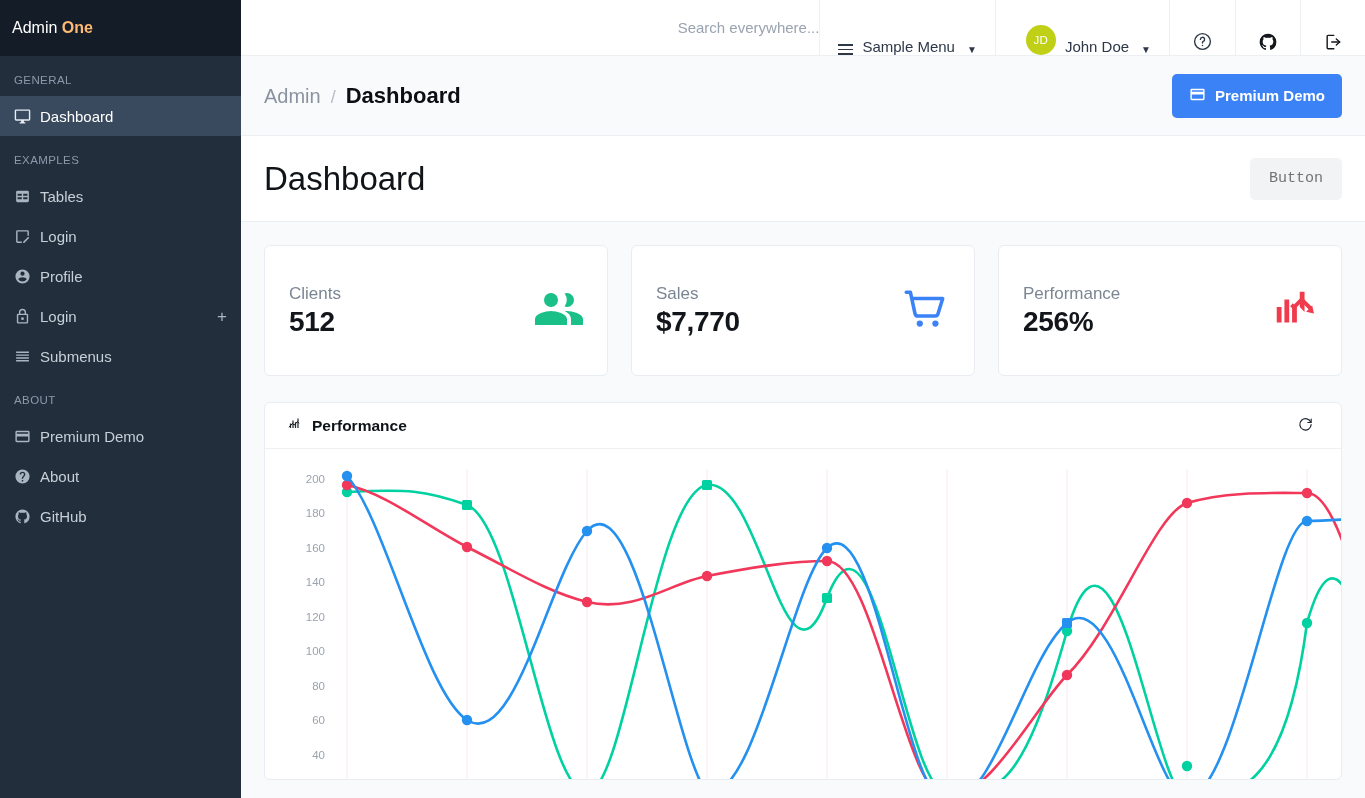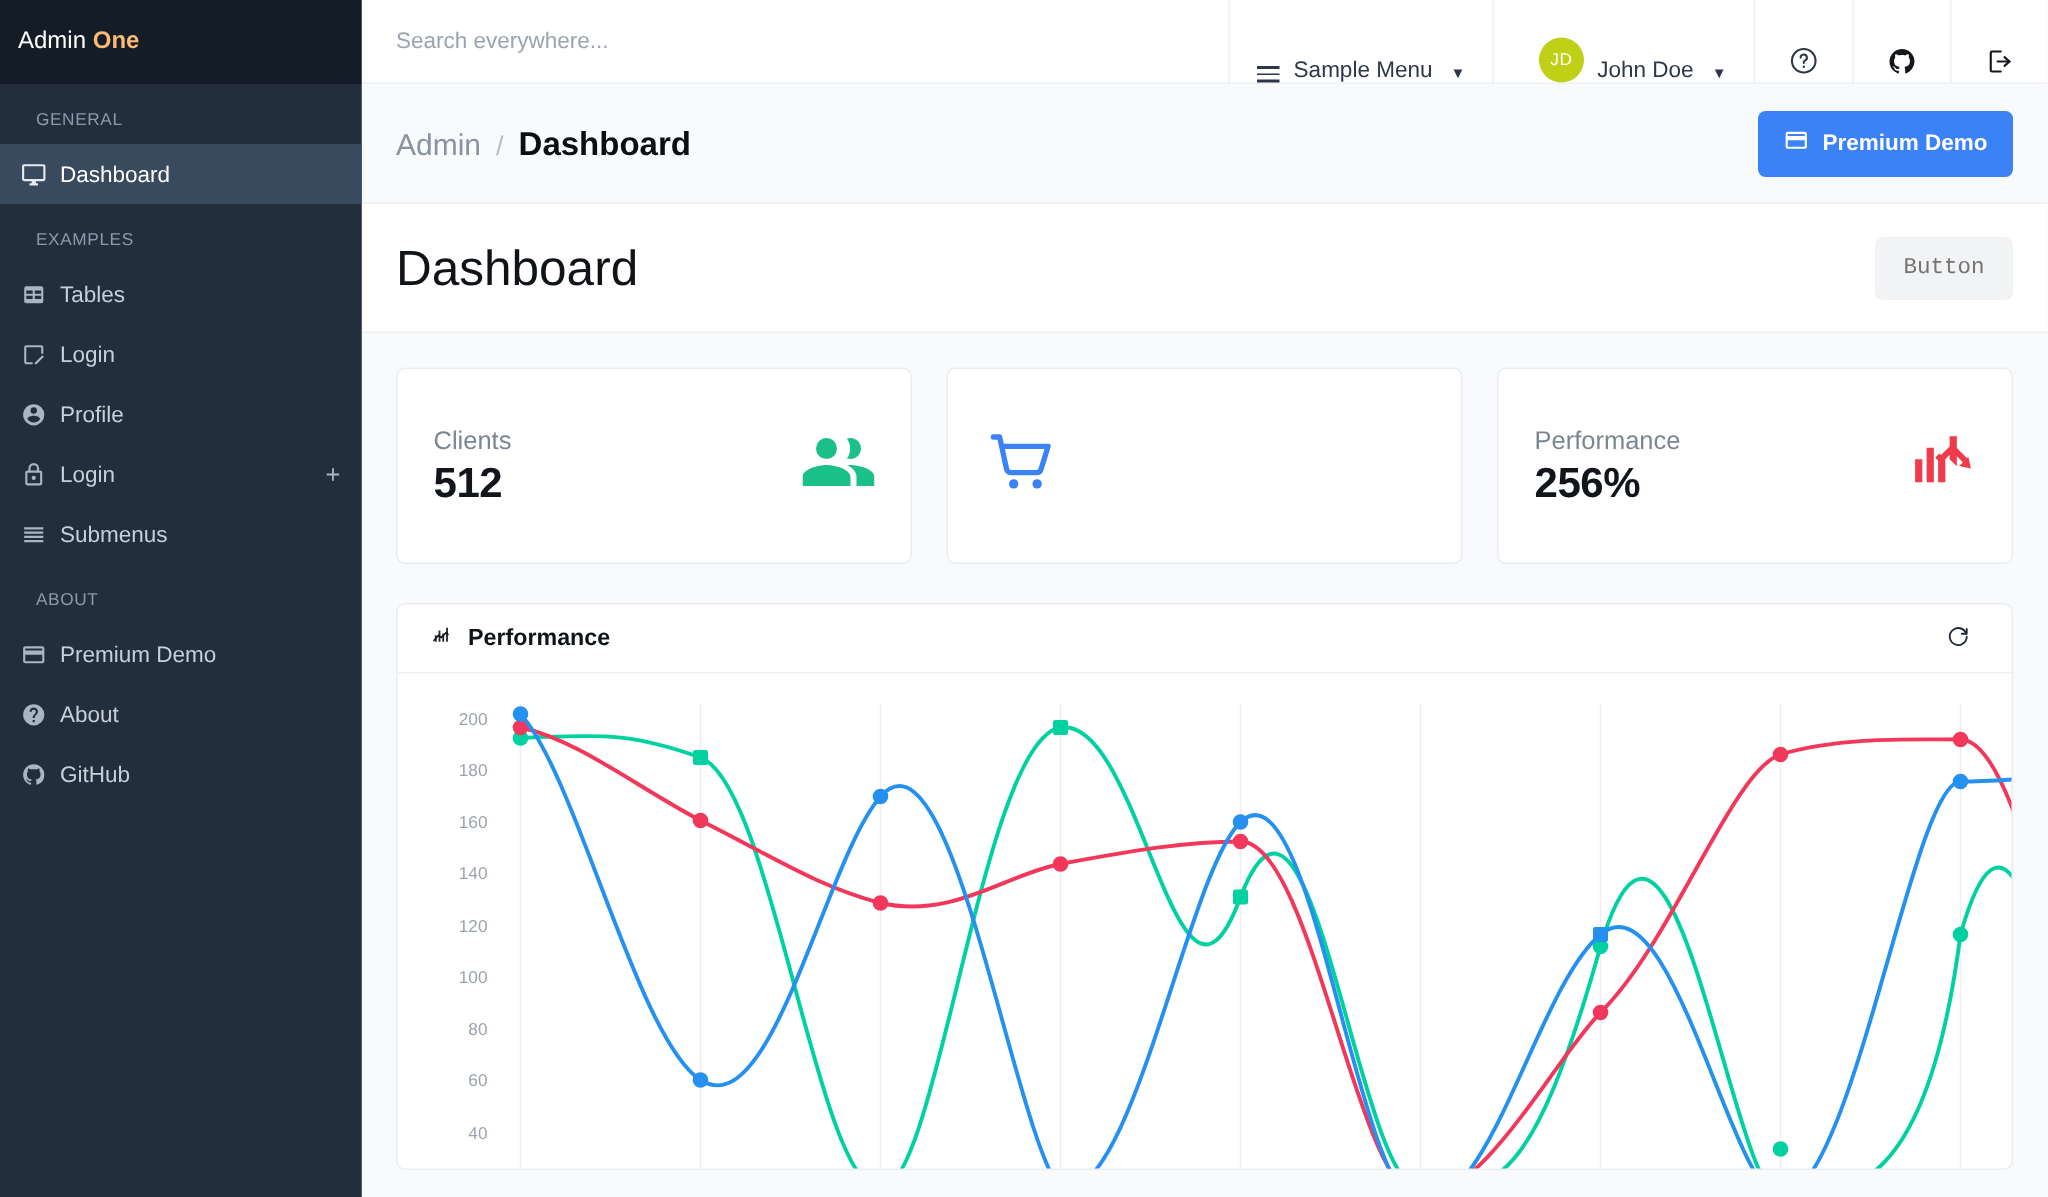--- a/index.html
+++ b/index.html
@@ -23,21 +23,21 @@
     display: flex; align-items: center;
     padding-left: 12px;
     background: #141c27;
     color: #ffffff;
     font-size: 16px;
   }
   .brand .b-bold { font-weight: 700; color: #fdba74; }
   .nav-scroll { flex: 1; background: #222e3c; overflow: hidden; }
   .nav-label {
     font-size: 11.5px; letter-spacing: .4px;
-    color: #8c99aa; padding: 18px 0 10px 24px;
+    color: #8c99aa; padding: 18px 0 10px 14px;
     text-transform: uppercase;
   }
   .nav-item {
     display: flex; align-items: center;
     height: 40px; padding: 0 14px;
     color: #c7cfd9; font-size: 15px;
     cursor: pointer; position: relative;
   }
   .nav-item .ico {
     width: 26px; min-width: 26px; display: flex;
@@ -56,21 +56,21 @@
   
   .navbar {
     height: 56px; min-height: 56px; background: #ffffff;
     display: flex; align-items: stretch;
     border-bottom: 1px solid #edf0f3;
   }
   .search-wrap { flex: 1; display: flex; align-items: center; padding-left: 23px; }
   .search-input {
     border: none; outline: none; background: transparent;
     font-family: "Liberation Sans", sans-serif;
-    font-size: 15px; color: #4a5568; width: 100%;
+    font-size: 15px; color: #4a5568; width: 100%; text-align: right;
   }
   .search-input::placeholder { color: #9aa3b0; }
   .nav-cell {
     display: flex; align-items: flex-end; gap: 9px;
     padding: 0 18px; border-left: 1px solid #edf0f3;
     color: #2d3748; font-size: 15px; cursor: pointer;
     white-space: nowrap;
   }
   .nav-cell.icon-only { padding: 0 22px; }
   .burger { display: inline-flex; flex-direction: column; gap: 3px; }
@@ -327,20 +327,24 @@
             <div class="c-value">512</div>
           </div>
           <span>
             <svg width="48" height="48" viewBox="0 0 24 24" fill="#1bbf88">
                 <path d="M16 13c2.67 0 8 1.34 8 4v3h-6v-3c0-1.66-1.25-2.97-3.02-3.88.33-.08.67-.12 1.02-.12M8 13c2.67 0 8 1.34 8 4v3H0v-3c0-2.66 5.33-4 8-4m0-2a3.5 3.5 0 1 1 0-7 3.5 3.5 0 0 1 0 7m8 0a3.5 3.5 0 0 1-1.2-.21 5.48 5.48 0 0 0 0-6.58A3.5 3.5 0 1 1 16 11Z"></path>
               </svg>
           </span>
         </div>
 
         <div class="card">
+          <div class="card-txt">
+            <div class="c-label">Sales</div>
+            <div class="c-value">$7,770</div>
+          </div>
           <span>
             <svg width="50" height="50" viewBox="0 0 24 24" fill="none" stroke="#3b82f6" stroke-width="1.7" stroke-linecap="round" stroke-linejoin="round">
                 <path d="M3 4h2l2.2 10.2a1.5 1.5 0 0 0 1.5 1.2h8.1a1.5 1.5 0 0 0 1.45-1.1L20.5 7H6"></path>
                 <circle cx="9.5" cy="19" r="1.5" fill="#3b82f6" stroke="none"></circle>
                 <circle cx="17" cy="19" r="1.5" fill="#3b82f6" stroke="none"></circle>
               </svg>
           </span>
         </div>
 
         <div class="card">

